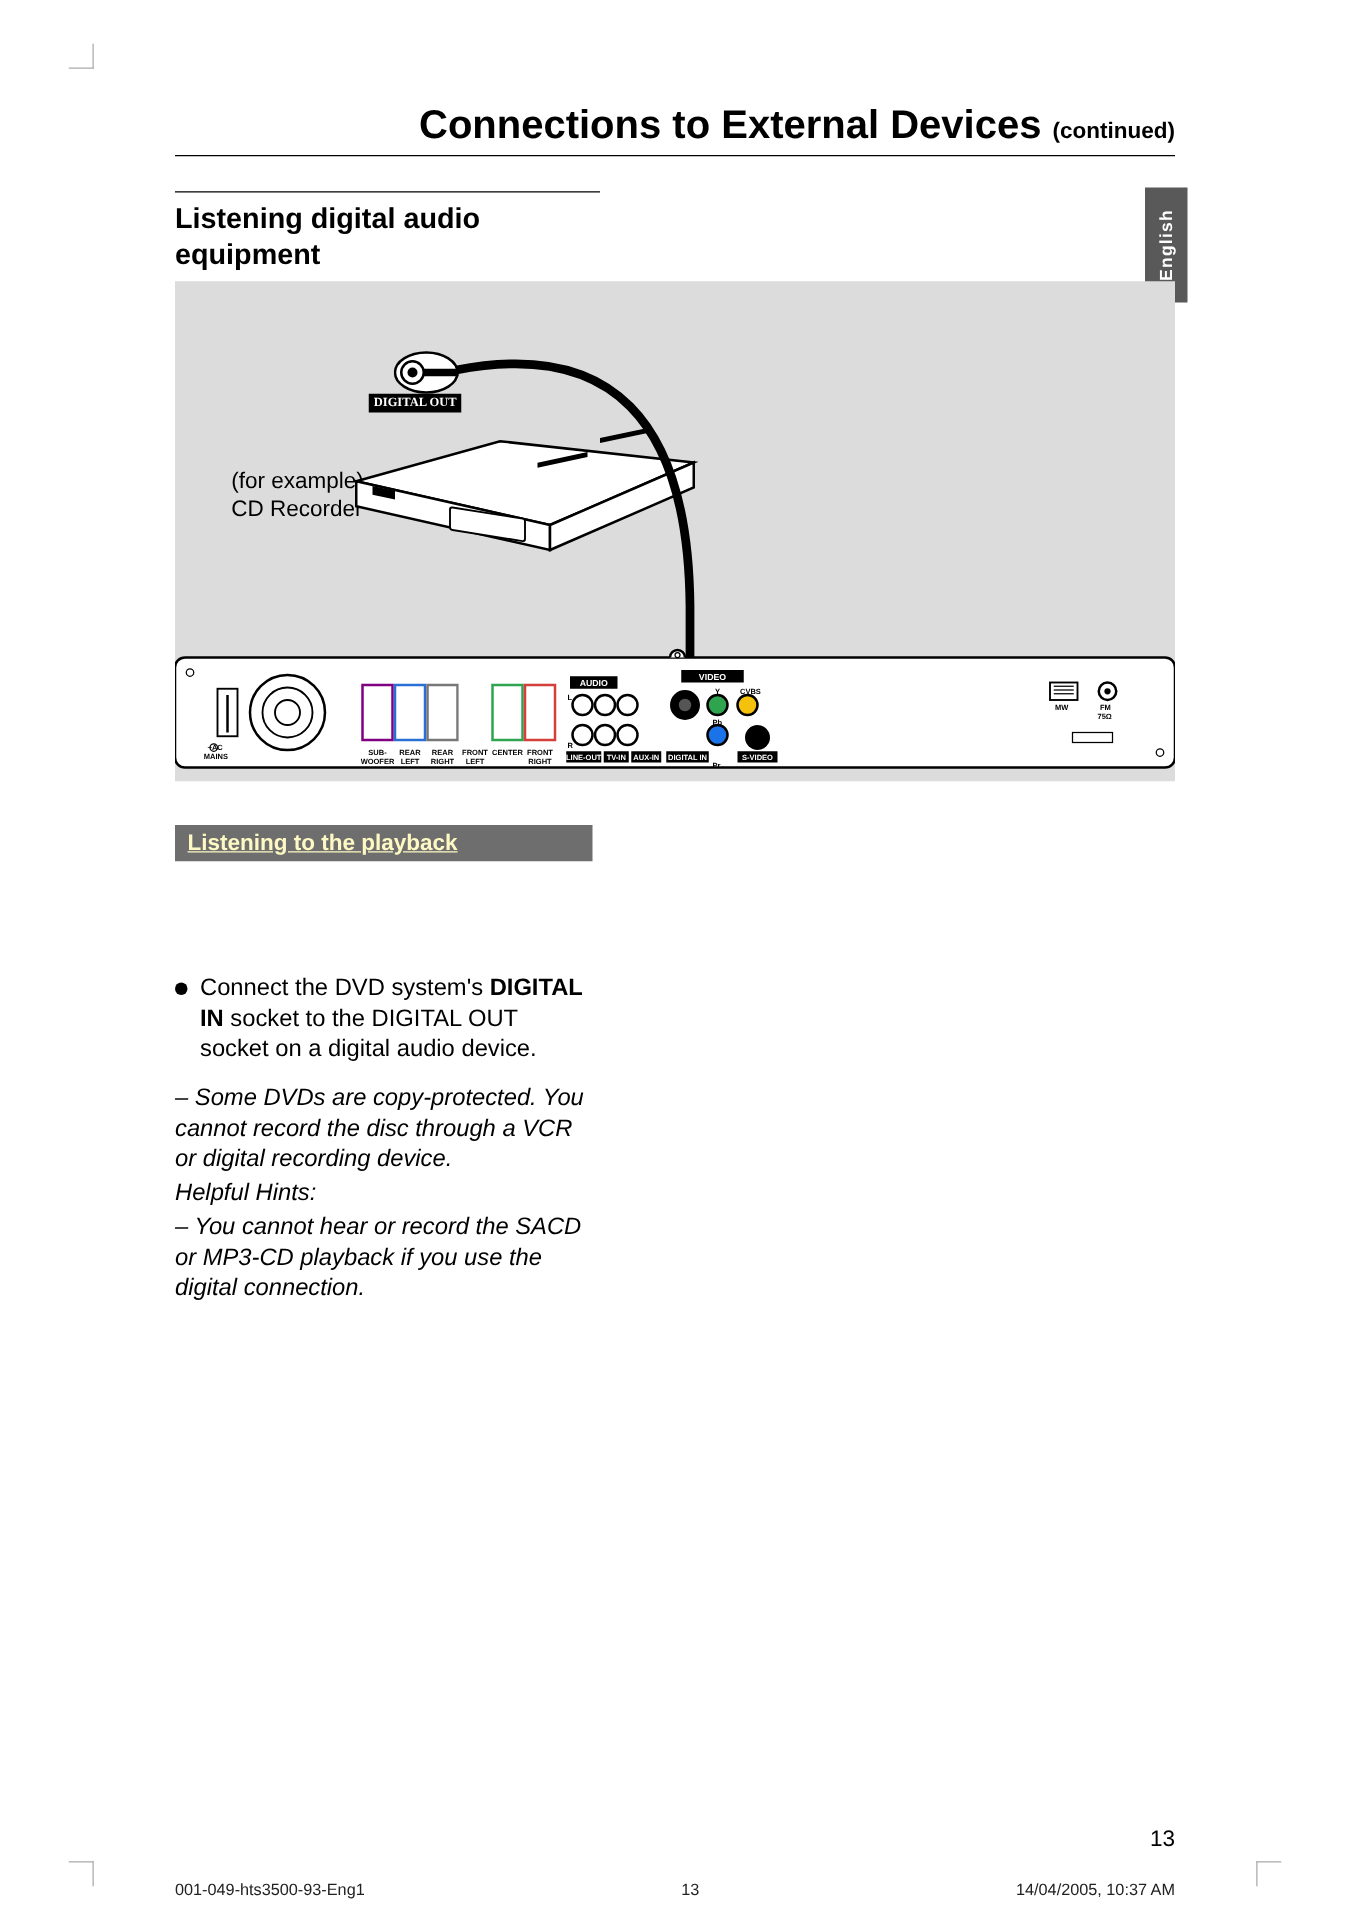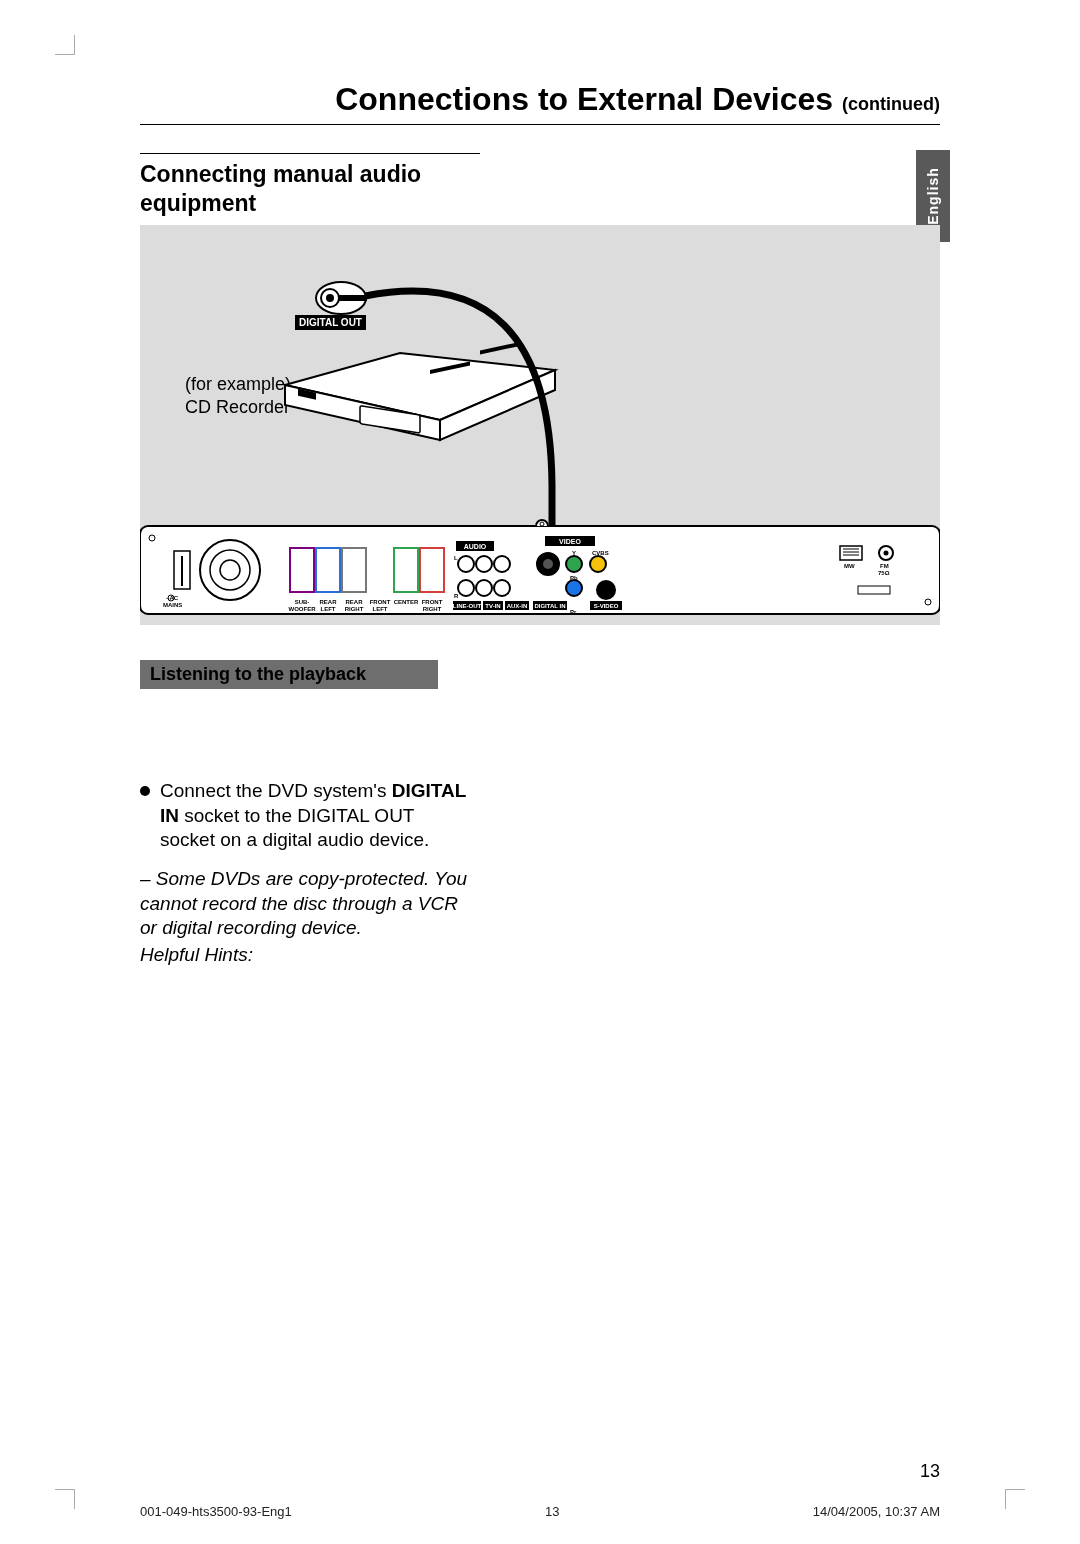--- a/index.html
+++ b/index.html
@@ -82,20 +82,21 @@
 
   .digital-out-label {
     position: absolute;
     top: 90px;
     left: 155px;
     background: #000;
     color: #fff;
     font-size: 10px;
     font-weight: bold;
     padding: 2px 4px;
+    font-family: Liberation Serif, serif;
   }
 
   
   .cd-recorder {
     position: absolute;
     top: 100px;
     left: 140px;
     width: 280px;
     height: 120px;
   }
@@ -116,26 +117,27 @@
     top: 55px;
     left: 175px;
   }
 
   .cable-path { position: absolute; top: 0; left: 0; }
 
   .subhead-bar {
     position: absolute;
     top: 660px;
     left: 140px;
-    width: 298px;
+    width: 334px;
     background: #6e6e6e;
-    color: #000000;
+    color: #fef9c3;
     font-size: 18px;
     font-weight: bold;
     padding: 4px 10px;
+    text-decoration: underline;
   }
 
   .body-col {
     position: absolute;
     top: 735px;
     left: 140px;
     width: 330px;
     font-size: 19px;
     line-height: 1.3;
     margin-top: 44px;
@@ -174,21 +176,21 @@
 
 <div class="crop-marks crop-tl"></div>
 <div class="crop-marks crop-bl"></div>
 <div class="crop-marks crop-br"></div>
 
 <div class="page-title">
   <span>Connections to External Devices</span>
   <span class="cont">(continued)</span>
 </div>
 
-<div class="section-heading">Connecting manual audio equipment</div>
+<div class="section-heading">Listening digital audio equipment</div>
 
 <div class="lang-tab">
   <span>English</span>
 </div>
 
 <div class="diagram-box">
 
   <div class="example-label">
     <span>(for example)</span><br>
     <span>CD Recorder</span>
@@ -316,20 +318,21 @@
 <div class="body-col">
   <div class="bullet-row">
     <div class="bullet-dot"></div>
     <p>
       <span>Connect the DVD system's </span><b>DIGITAL IN</b><span> socket to the DIGITAL OUT socket on a digital audio device.</span>
     </p>
   </div>
   <div class="hints">
     <p class="hh">– Some DVDs are copy-protected. You cannot record the disc through a VCR or digital recording device.</p>
     <p class="hh">Helpful Hints:</p>
+    <p class="hh">– You cannot hear or record the SACD or MP3-CD playback if you use the digital connection.</p>
   </div>
 </div>
 
 <div class="page-num">13</div>
 
 <div class="footer">
   <span>001-049-hts3500-93-Eng1</span>
   <span>13</span>
   <span>14/04/2005, 10:37 AM</span>
 </div>

